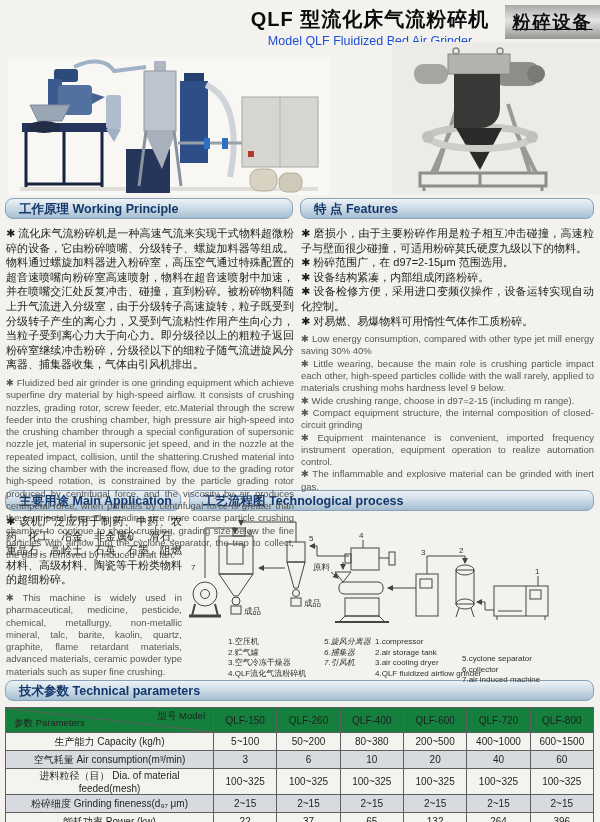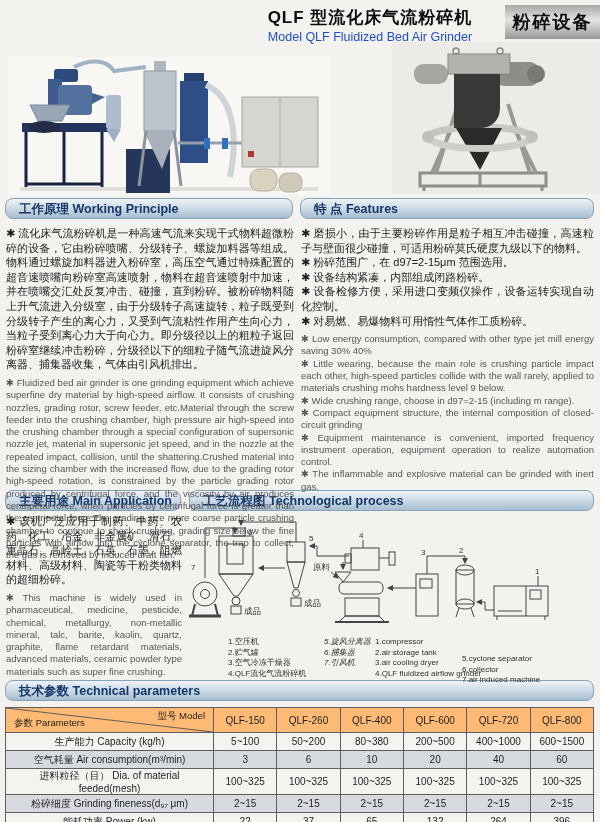--- a/index.html
+++ b/index.html
@@ -1,25 +1,25 @@
 <!DOCTYPE html>
 <html><head>
 <meta charset="utf-8">
 <style>
   html,body{margin:0;padding:0;}
   body{font-family:"Liberation Sans","DejaVu Sans",sans-serif;background:#e8e7e3;}
   #page{position:relative;width:600px;height:822px;background:#f3f2ee;overflow:hidden;}
 
   
   #title-block{position:absolute;left:225px;top:6px;width:290px;text-align:center;}
-  .title-zh{font-size:17px;font-weight:bold;color:#0c0c0c;letter-spacing:1px;}
+  .title-zh{font-size:20px;font-weight:bold;color:#0c0c0c;letter-spacing:1px;}
   .title-en{font-size:12.5px;color:#1d4ed8;margin-top:1px;}
   #badge{position:absolute;right:0;top:5px;width:95px;height:34px;line-height:34px;
     background:linear-gradient(180deg,#a8a8a6 0%,#e4e4e2 45%,#cfcfcd 60%,#969694 100%);
-    font-size:18px;font-weight:bold;color:#101010;text-align:center;letter-spacing:2px;}
+    font-size:18px;font-weight:bold;color:#101010;text-align:center;letter-spacing:2px;text-decoration:underline;}
 
   
   .photo{position:absolute;}
   #photo-left{left:8px;top:57px;width:322px;height:138px;}
   #photo-right{left:392px;top:42px;width:208px;height:152px;}
 
   
   .pill{position:absolute;height:21px;line-height:21px;border-radius:8px;
     background:linear-gradient(180deg,#eef3f6 0%,#cfdde8 45%,#a6bed0 100%);
     border:1px solid #87a3b8;box-sizing:border-box;
@@ -45,21 +45,21 @@
   .legend{position:absolute;top:637px;font-size:8px;line-height:10.6px;color:#2e2e2e;white-space:nowrap;}
   #legend-zh1{left:228px;}
   #legend-zh2{left:324px;font-style:italic;}
   #legend-en1{left:375px;}
   #legend-en2{left:462px;margin-top:17px;}
 
   
   #params-table{position:absolute;left:5px;top:707px;width:589px;border-collapse:collapse;table-layout:fixed;}
   #params-table td{border:1px solid #5e5e5e;text-align:center;vertical-align:middle;
     font-size:10px;color:#1f1f1f;padding:0 2px;overflow:hidden;}
-  #params-table .hdr td{background:#fdba74;height:24px;font-size:10px;}
+  #params-table .hdr td{background:#15803d;height:24px;font-size:10px;}
   #params-table tr.r-light td{background:#f3f3f0;height:17px;}
   #params-table tr.r-mid td{background:#d7dade;height:17px;}
   td.corner{position:relative;padding:0;}
   .corner svg{position:absolute;left:0;top:0;width:100%;height:100%;}
   .corner-model{position:absolute;top:2px;right:8px;font-size:9.5px;}
   .corner-param{position:absolute;bottom:2px;left:8px;font-size:9.5px;}
   .row-label{font-size:9.5px;}
 </style>
 </head>
 <body>

